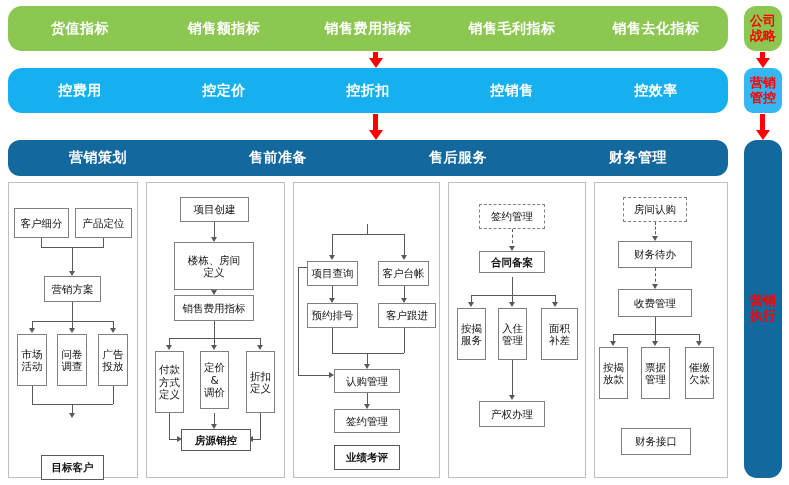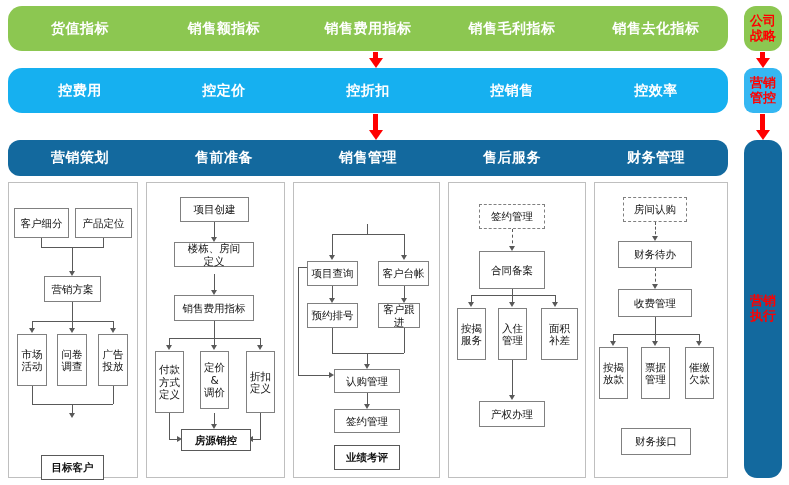--- a/index.html
+++ b/index.html
@@ -165,21 +165,20 @@
     <div class="bar-cell">控销售</div>
     <div class="bar-cell">控效率</div>
   </div>
 
   <div class="red-arrow" style="left:373px;top:52px;height:7px;"></div>
   <div class="red-arrow" style="left:373px;top:114px;height:17px;"></div>
 
   <div class="bar-dark">
     <div class="bar-cell">营销策划</div>
     <div class="bar-cell">售前准备</div>
-    <div class="bar-cell">销售管理</div>
     <div class="bar-cell">售后服务</div>
     <div class="bar-cell">财务管理</div>
   </div>
 
   <div class="side-box" id="side-strategy" style="white-space:pre-line;">公司
 战略</div>
   <div class="red-arrow" style="left:760px;top:52px;height:7px;"></div>
   <div class="side-box" id="side-control" style="white-space:pre-line;">营销
 管控</div>
   <div class="red-arrow" style="left:760px;top:114px;height:17px;"></div>
@@ -220,21 +219,21 @@
     <div class="ln lnv" style="left:63px;top:221px;height:11px;"></div>
     <div class="ah" style="left:60px;top:230px;"></div>
 
     <div class="node bold" style="left:32px;top:236px;width:63px;height:25px;margin-top:36px;">目标客户</div>
   </div>
 
   <div class="panel" id="panel-1">
     <div class="node" style="left:33px;top:14px;width:69px;height:25px;">项目创建</div>
     <div class="ln lnv" style="left:67px;top:39px;height:18px;"></div>
     <div class="ah" style="left:64px;top:54px;"></div>
-    <div class="node" style="left:27px;top:59px;width:80px;height:25px;">楼栋、房间
+    <div class="node" style="left:27px;top:59px;width:80px;height:48px;">楼栋、房间
 定义</div>
     <div class="ln lnv" style="left:67px;top:91px;height:19px;"></div>
     <div class="ah" style="left:64px;top:107px;"></div>
     <div class="node" style="left:27px;top:112px;width:80px;height:26px;">销售费用指标</div>
 
     <div class="ln lnv" style="left:67px;top:138px;height:26px;"></div>
     <div class="ln lnh" style="left:22px;top:155px;width:91px;"></div>
     <div class="ln lnv" style="left:22px;top:155px;height:9px;"></div>
     <div class="ln lnv" style="left:113px;top:155px;height:9px;"></div>
     <div class="ah" style="left:19px;top:162px;"></div>
@@ -268,21 +267,21 @@
     <div class="ln lnv" style="left:110px;top:51px;height:23px;"></div>
     <div class="ah" style="left:35px;top:72px;"></div>
     <div class="ah" style="left:107px;top:72px;"></div>
     <div class="node" style="left:13px;top:78px;width:51px;height:25px;">项目查询</div>
     <div class="node" style="left:84px;top:78px;width:51px;height:25px;">客户台帐</div>
     <div class="ln lnv" style="left:38px;top:103px;height:15px;"></div>
     <div class="ah" style="left:35px;top:115px;"></div>
     <div class="ln lnv" style="left:110px;top:103px;height:15px;"></div>
     <div class="ah" style="left:107px;top:115px;"></div>
     <div class="node" style="left:13px;top:120px;width:51px;height:25px;">预约排号</div>
-    <div class="node" style="left:84px;top:120px;width:42px;height:25px;">客户跟进</div>
+    <div class="node" style="left:84px;top:120px;width:58px;height:25px;">客户跟进</div>
 
     <div class="ln lnv" style="left:38px;top:145px;height:25px;"></div>
     <div class="ln lnv" style="left:110px;top:145px;height:25px;"></div>
     <div class="ln lnh" style="left:38px;top:170px;width:72px;"></div>
     <div class="ln lnv" style="left:73px;top:170px;height:13px;"></div>
     <div class="ah" style="left:70px;top:181px;"></div>
 
     <div class="ln lnv" style="left:4px;top:84px;height:108px;"></div>
     <div class="ln lnh" style="left:4px;top:84px;width:10px;"></div>
     <div class="ln lnh" style="left:4px;top:192px;width:33px;"></div>
@@ -291,21 +290,21 @@
     <div class="ln lnv" style="left:73px;top:210px;height:14px;"></div>
     <div class="ah" style="left:70px;top:221px;"></div>
     <div class="node" style="left:40px;top:226px;width:66px;height:24px;">签约管理</div>
     <div class="node bold" style="left:40px;top:262px;width:66px;height:25px;">业绩考评</div>
   </div>
 
   <div class="panel" id="panel-3">
     <div class="node dashed" style="left:30px;top:21px;width:66px;height:25px;">签约管理</div>
     <div class="ln dash lnv" style="left:63px;top:46px;height:20px;"></div>
     <div class="ah" style="left:60px;top:63px;"></div>
-    <div class="node" style="left:30px;top:68px;width:66px;height:38px;">合同备案</div>
+    <div class="node" style="left:30px;top:68px;width:66px;height:22px;font-weight:bold;">合同备案</div>
 
     <div class="ln lnv" style="left:63px;top:94px;height:27px;"></div>
     <div class="ln lnh" style="left:22px;top:112px;width:84px;"></div>
     <div class="ln lnv" style="left:22px;top:112px;height:9px;"></div>
     <div class="ln lnv" style="left:106px;top:112px;height:9px;"></div>
     <div class="ah" style="left:19px;top:119px;"></div>
     <div class="ah" style="left:60px;top:119px;"></div>
     <div class="ah" style="left:103px;top:119px;"></div>
     <div class="node vert" style="left:8px;top:125px;width:29px;height:52px;">按揭
 服务</div>

